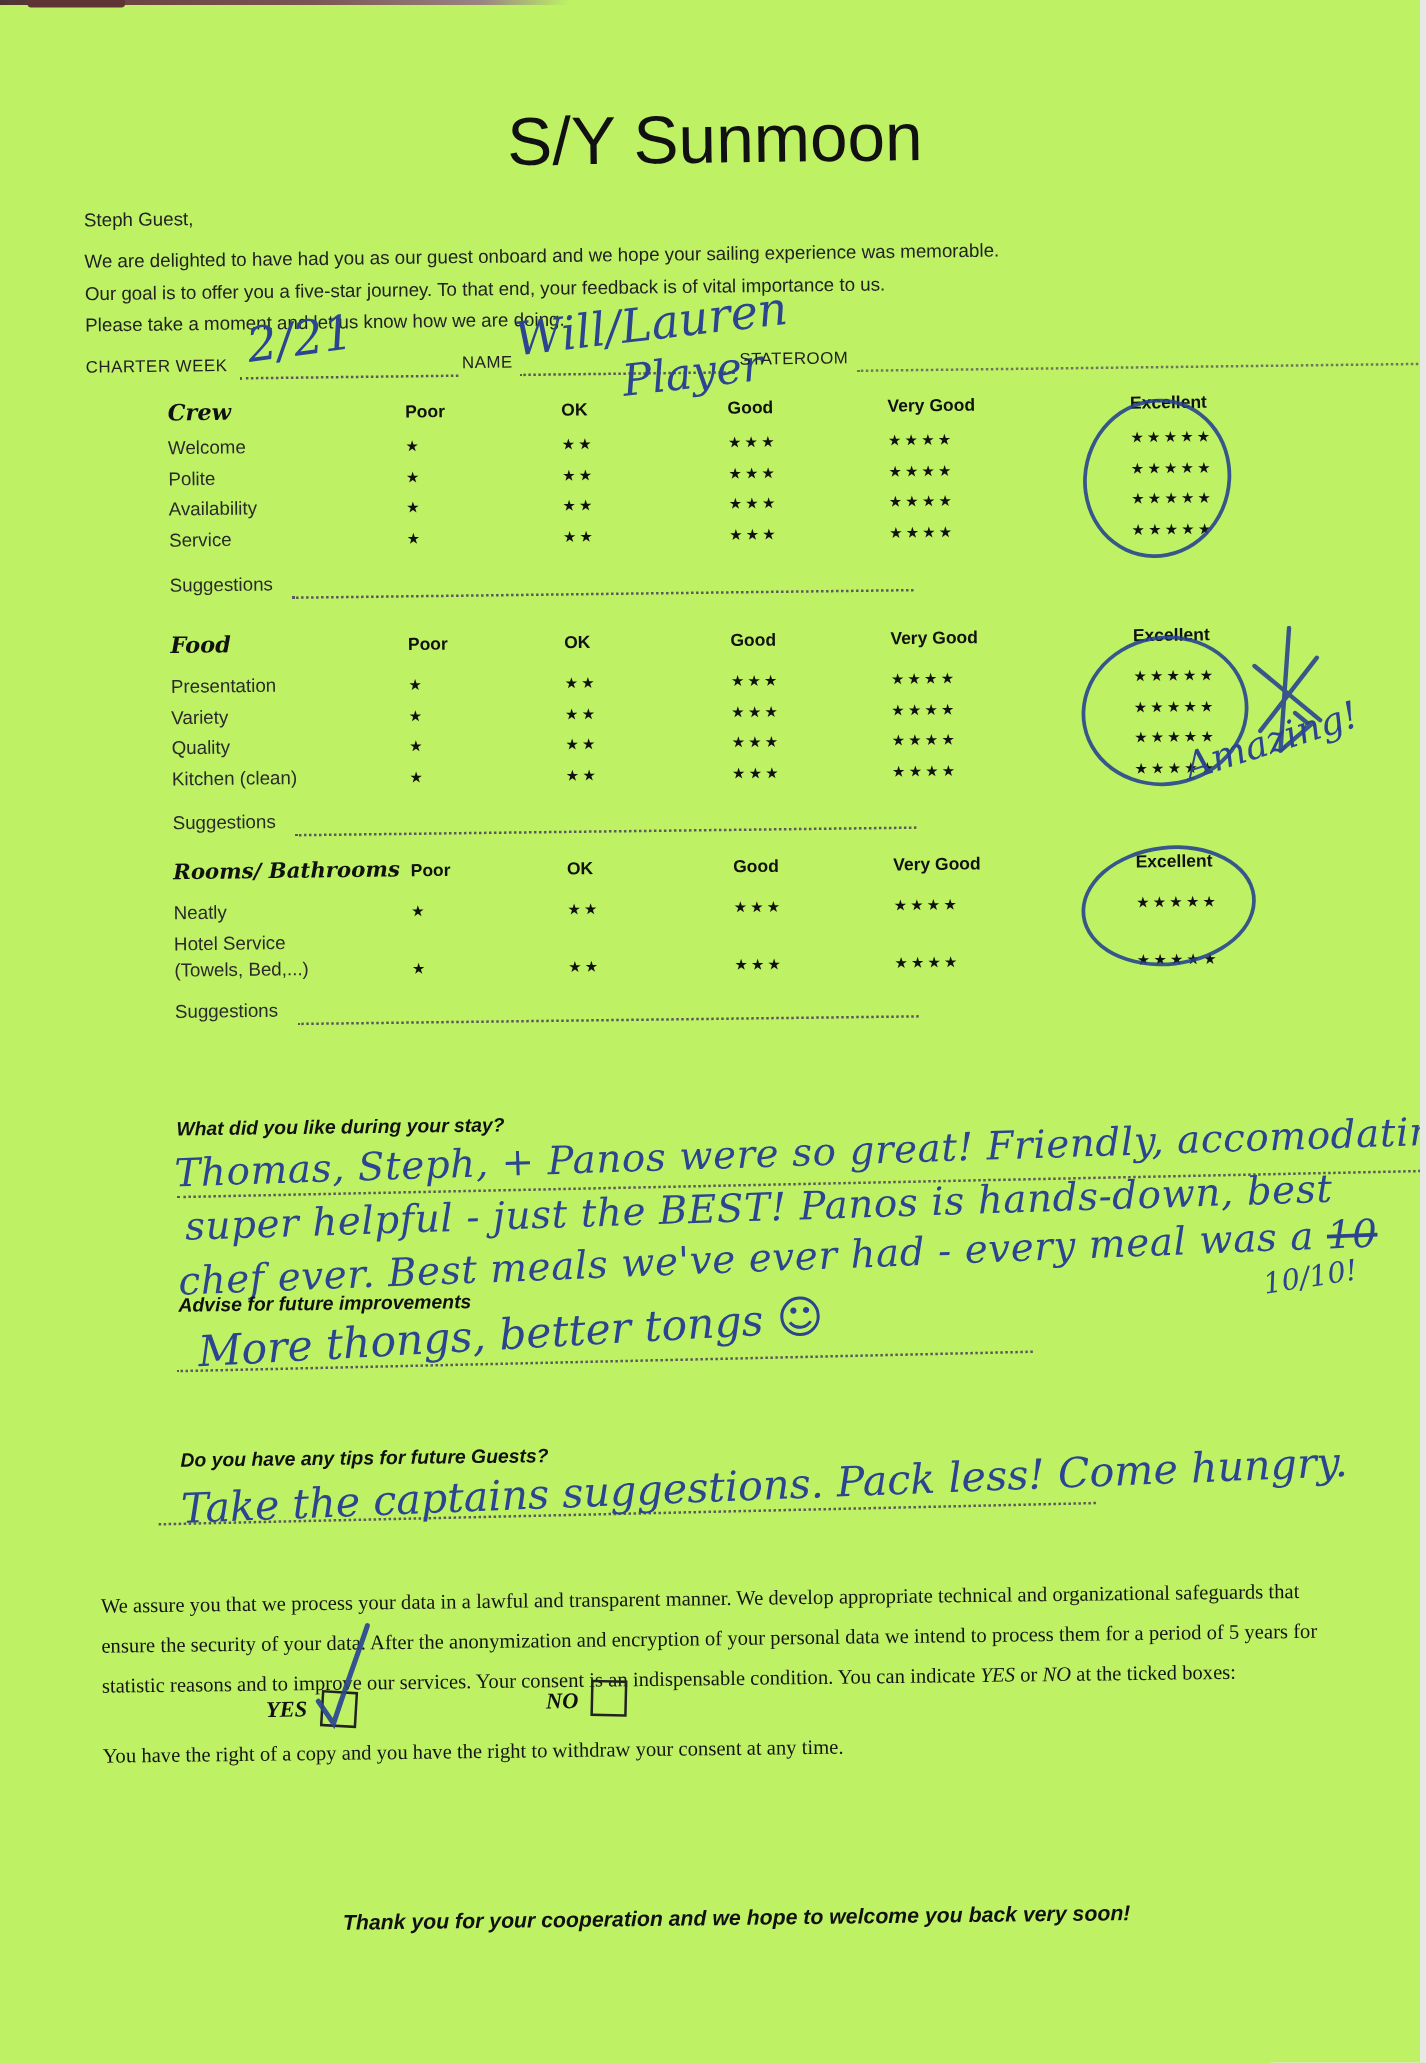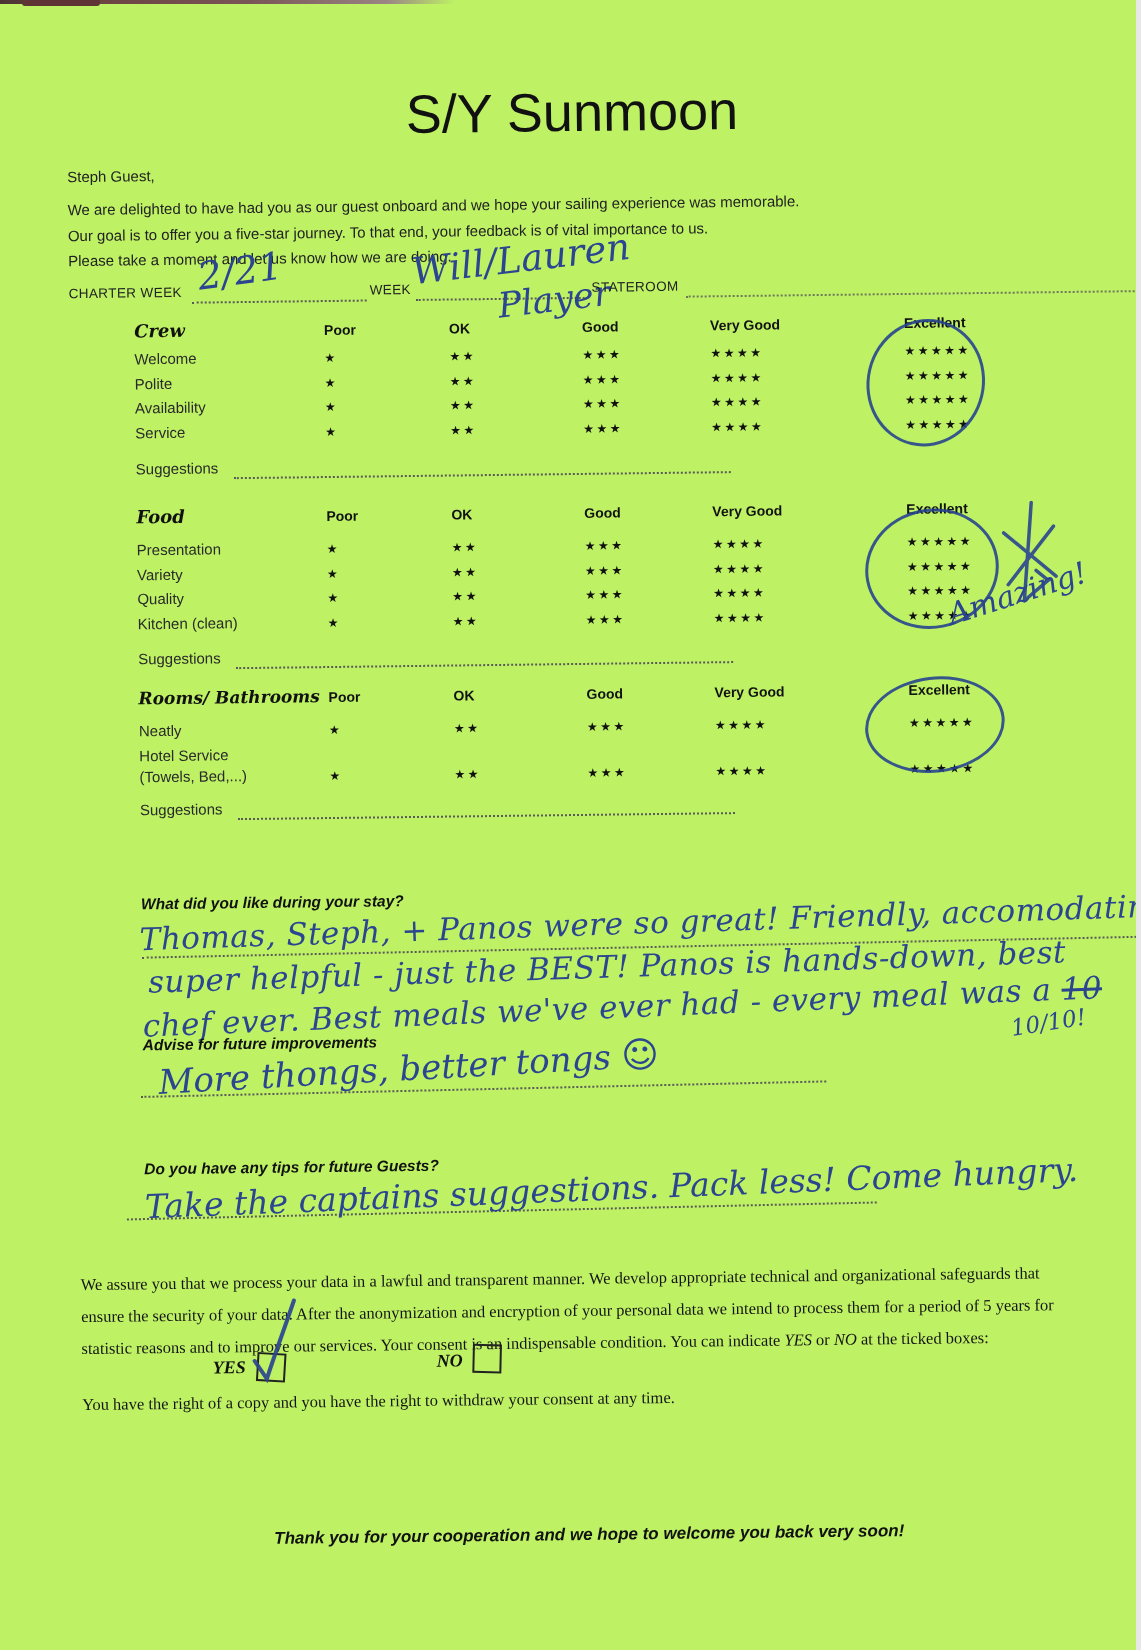--- a/index.html
+++ b/index.html
@@ -58,21 +58,21 @@
     <div class="abs" style="left:65px;top:198px;">
       <div class="body-text">We are delighted to have had you as our guest onboard and we hope your sailing experience was memorable.</div>
       <div class="body-text">Our goal is to offer you a five-star journey. To that end, your feedback is of vital importance to us.</div>
       <div class="body-text">Please take a moment and let us know how we are doing.</div>
     </div>
 
     <div class="abs field-label" style="left:65px;top:287px;">CHARTER WEEK</div>
     <div class="abs dotted" style="left:188px;top:303px;width:175px;"></div>
     <div class="abs hand" style="left:194px;top:252px;font-size:38px;transform:rotate(-7deg);">2/21</div>
 
-    <div class="abs field-label" style="left:366px;top:287px;">WEEK</div>
+    <div class="abs field-label" style="left:366px;top:287px;">NAME</div>
     <div class="abs dotted" style="left:412px;top:303px;width:172px;"></div>
     <div class="abs hand" style="left:408px;top:244px;font-size:37px;transform:rotate(-6deg);">Will/Lauren</div>
     <div class="abs hand" style="left:494px;top:286px;font-size:35px;transform:rotate(-6deg);">Player</div>
 
     <div class="abs field-label" style="left:588px;top:287px;">STATEROOM</div>
     <div class="abs dotted" style="left:682px;top:303px;width:453px;opacity:.8;"></div>
 
     <div class="abs" style="left:130px;top:322px;width:930px;">
       <div class="rgrid hdr">
         <div class="sec-title">Crew</div>

